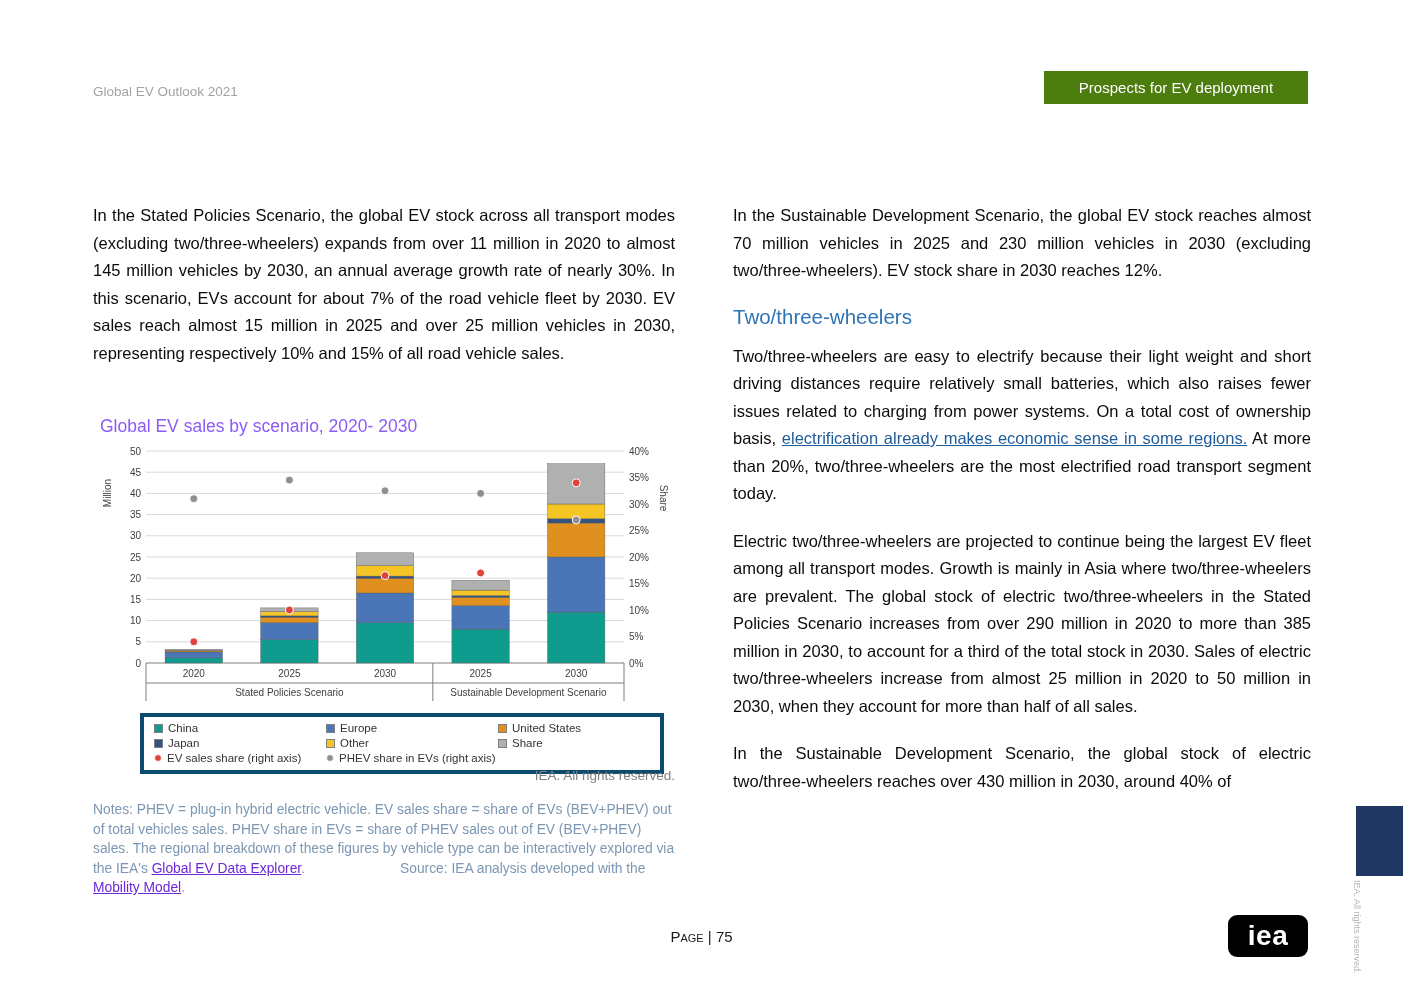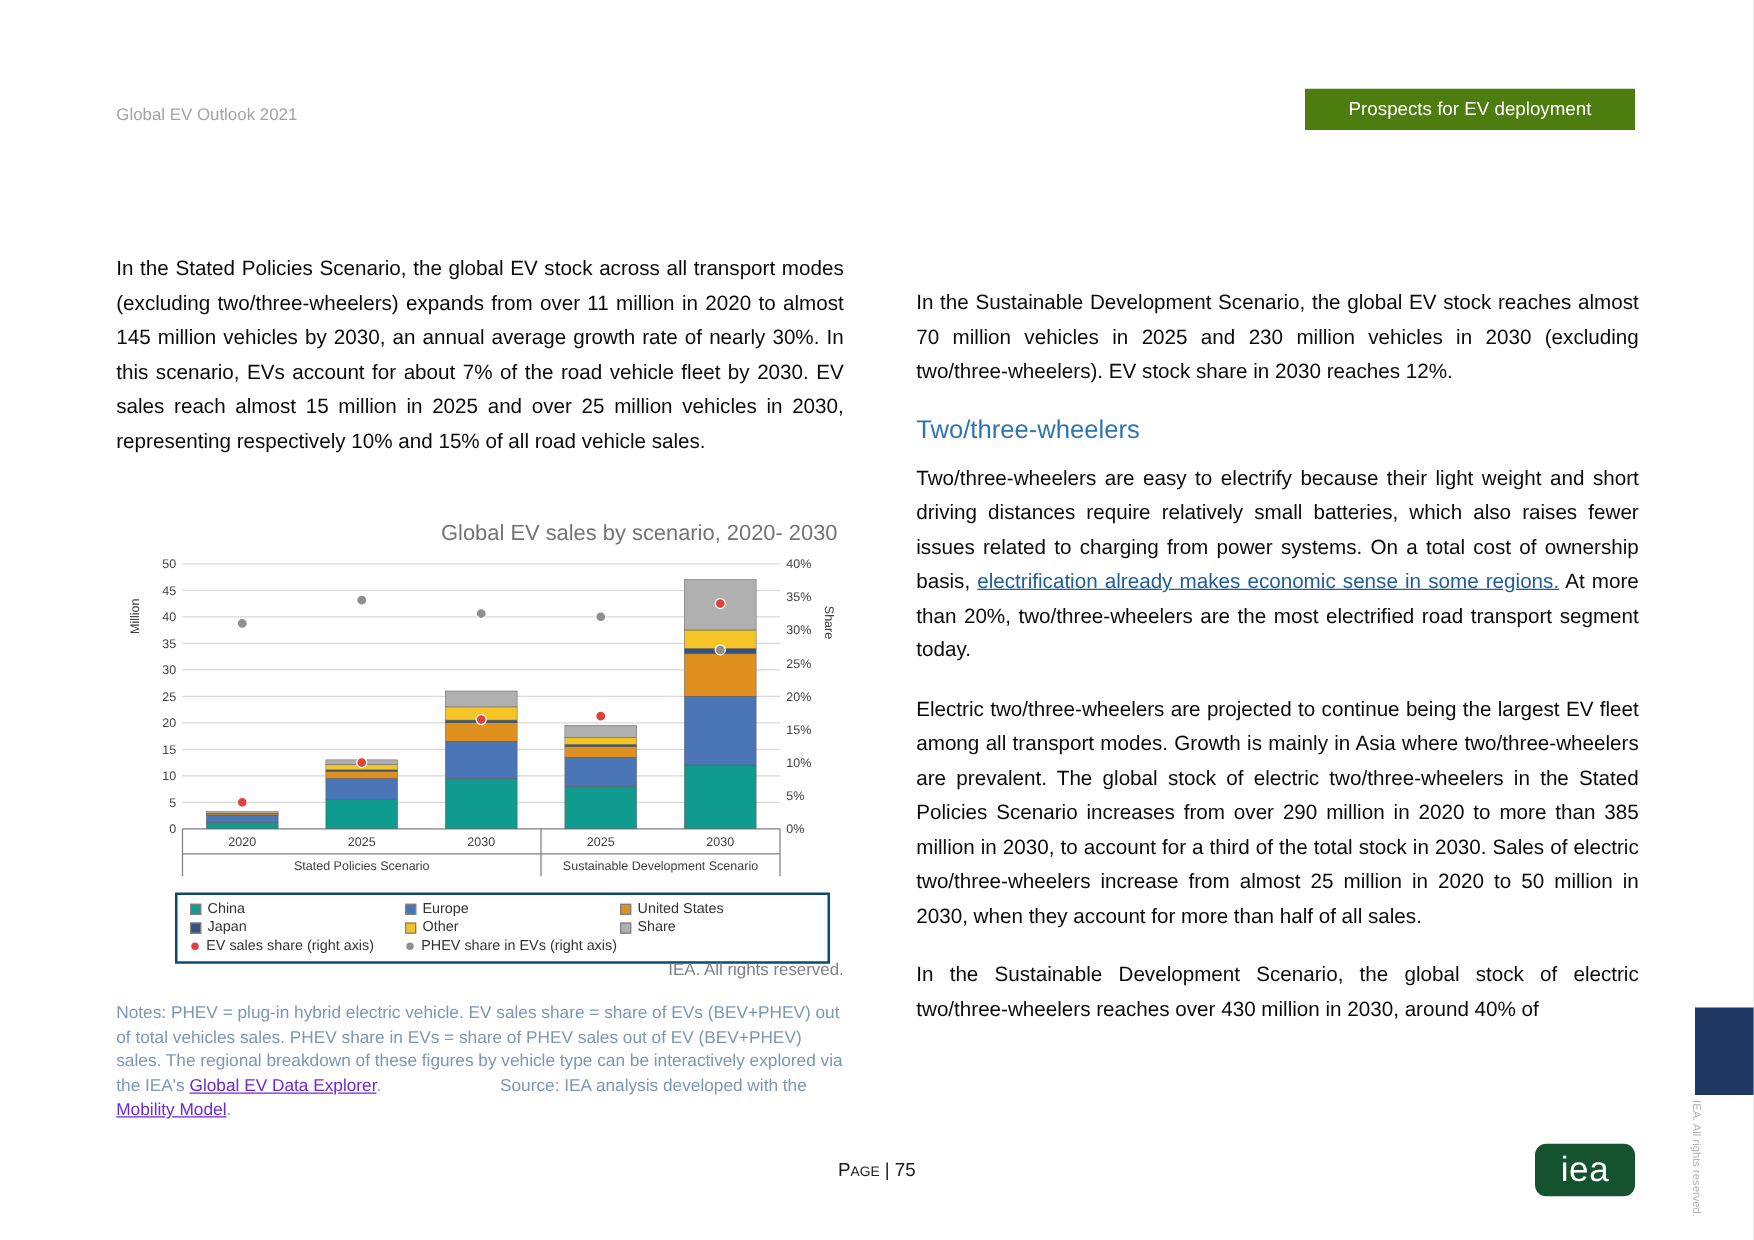--- a/index.html
+++ b/index.html
@@ -12,49 +12,49 @@
   .banner {
     position:absolute; left:1044px; top:71px; width:264px; height:33px;
     background:#4d7c0f; color:#ffffff; font-size:15px;
     display:flex; align-items:center; justify-content:center;
   }
   .page-title {
     position:absolute; left:93px; top:141px; width:900px;
     font-size:24.5px; font-weight:700; color:#1c3c6e;
   }
   .col-left  { position:absolute; left:93px;  top:202px; width:582px; }
-  .col-right { position:absolute; left:733px; top:202px; width:578px;margin-top:27px; }
+  .col-right { position:absolute; left:733px; top:202px; width:578px; }
   .body-text { font-size:16.5px; line-height:27.5px; text-align:justify; color:#0b0b0b; }
   .col-right .body-text { margin-bottom:20px; }
   .section-heading { font-size:20.5px; font-weight:500; color:#2e74b5; margin:8px 0 14px 0; }
   .inline-link { color:#1f5c99; text-decoration:underline; cursor:pointer; }
 
   .chart-wrap { position:absolute; left:100px; top:416px; width:570px; }
-  .chart-title { text-align:right; font-size:17.5px; color:#737373; margin-bottom:6px; }
+  .chart-title { text-align:left; font-size:17.5px; color:#8b5cf6; margin-bottom:6px; }
   .tk { font-size:10px; fill:#404040; font-family:"Liberation Sans", sans-serif; }
   .legend {
-    margin:4px 0 0 40px; width:524px; border:2px solid #0c4a6e;
+    margin:4px 0 0 40px; width:524px; border:4px solid #0c4a6e;
     padding:5px 8px 6px 10px;
     display:grid; grid-template-columns:172px 172px auto; row-gap:3px;
   }
   .lg-item { display:flex; align-items:center; font-size:11.5px; color:#333; white-space:nowrap; }
   .lg-sq  { width:9px; height:9px; border:1px solid #808080; display:inline-block; margin-right:5px; flex:none; }
   .lg-dot { width:8px; height:8px; border-radius:50%; border:1px solid #ffffff; display:inline-block; margin-right:5px; flex:none; }
 
   .chart-rights { position:absolute; left:93px; top:768px; width:582px; text-align:right; font-size:13.5px; color:#808080; }
   .notes { position:absolute; left:93px; top:800px; width:584px; font-size:13.8px; line-height:19.5px; color:#7c97b3; }
   .notes .inline-link { color:#6d28d9; }
   .source-part { margin-left:95px; }
 
   .page-num { position:absolute; left:0; top:928px; width:1403px; text-align:center; font-size:15px; color:#1a1a1a; font-variant:small-caps; }
   .iea-logo {
     position:absolute; left:1228px; top:915px; width:80px; height:42px;
-    background:#14532d; border-radius:9px; color:#ffffff;
+    background:#000000; border-radius:9px; color:#ffffff;
     display:flex; align-items:center; justify-content:center;
-    font-size:28px; font-weight:400; letter-spacing:0.5px;
+    font-size:28px; font-weight:700; letter-spacing:0.5px;
   }
   .edge-rect { position:absolute; left:1356px; top:806px; width:47px; height:70px; background:#1f3863; }
   .side-rights {
     position:absolute; left:1352px; top:880px; writing-mode:vertical-rl;
     font-size:9px; color:#b3b3b3;
   }
 </style>
 </head>
 <body>
 

